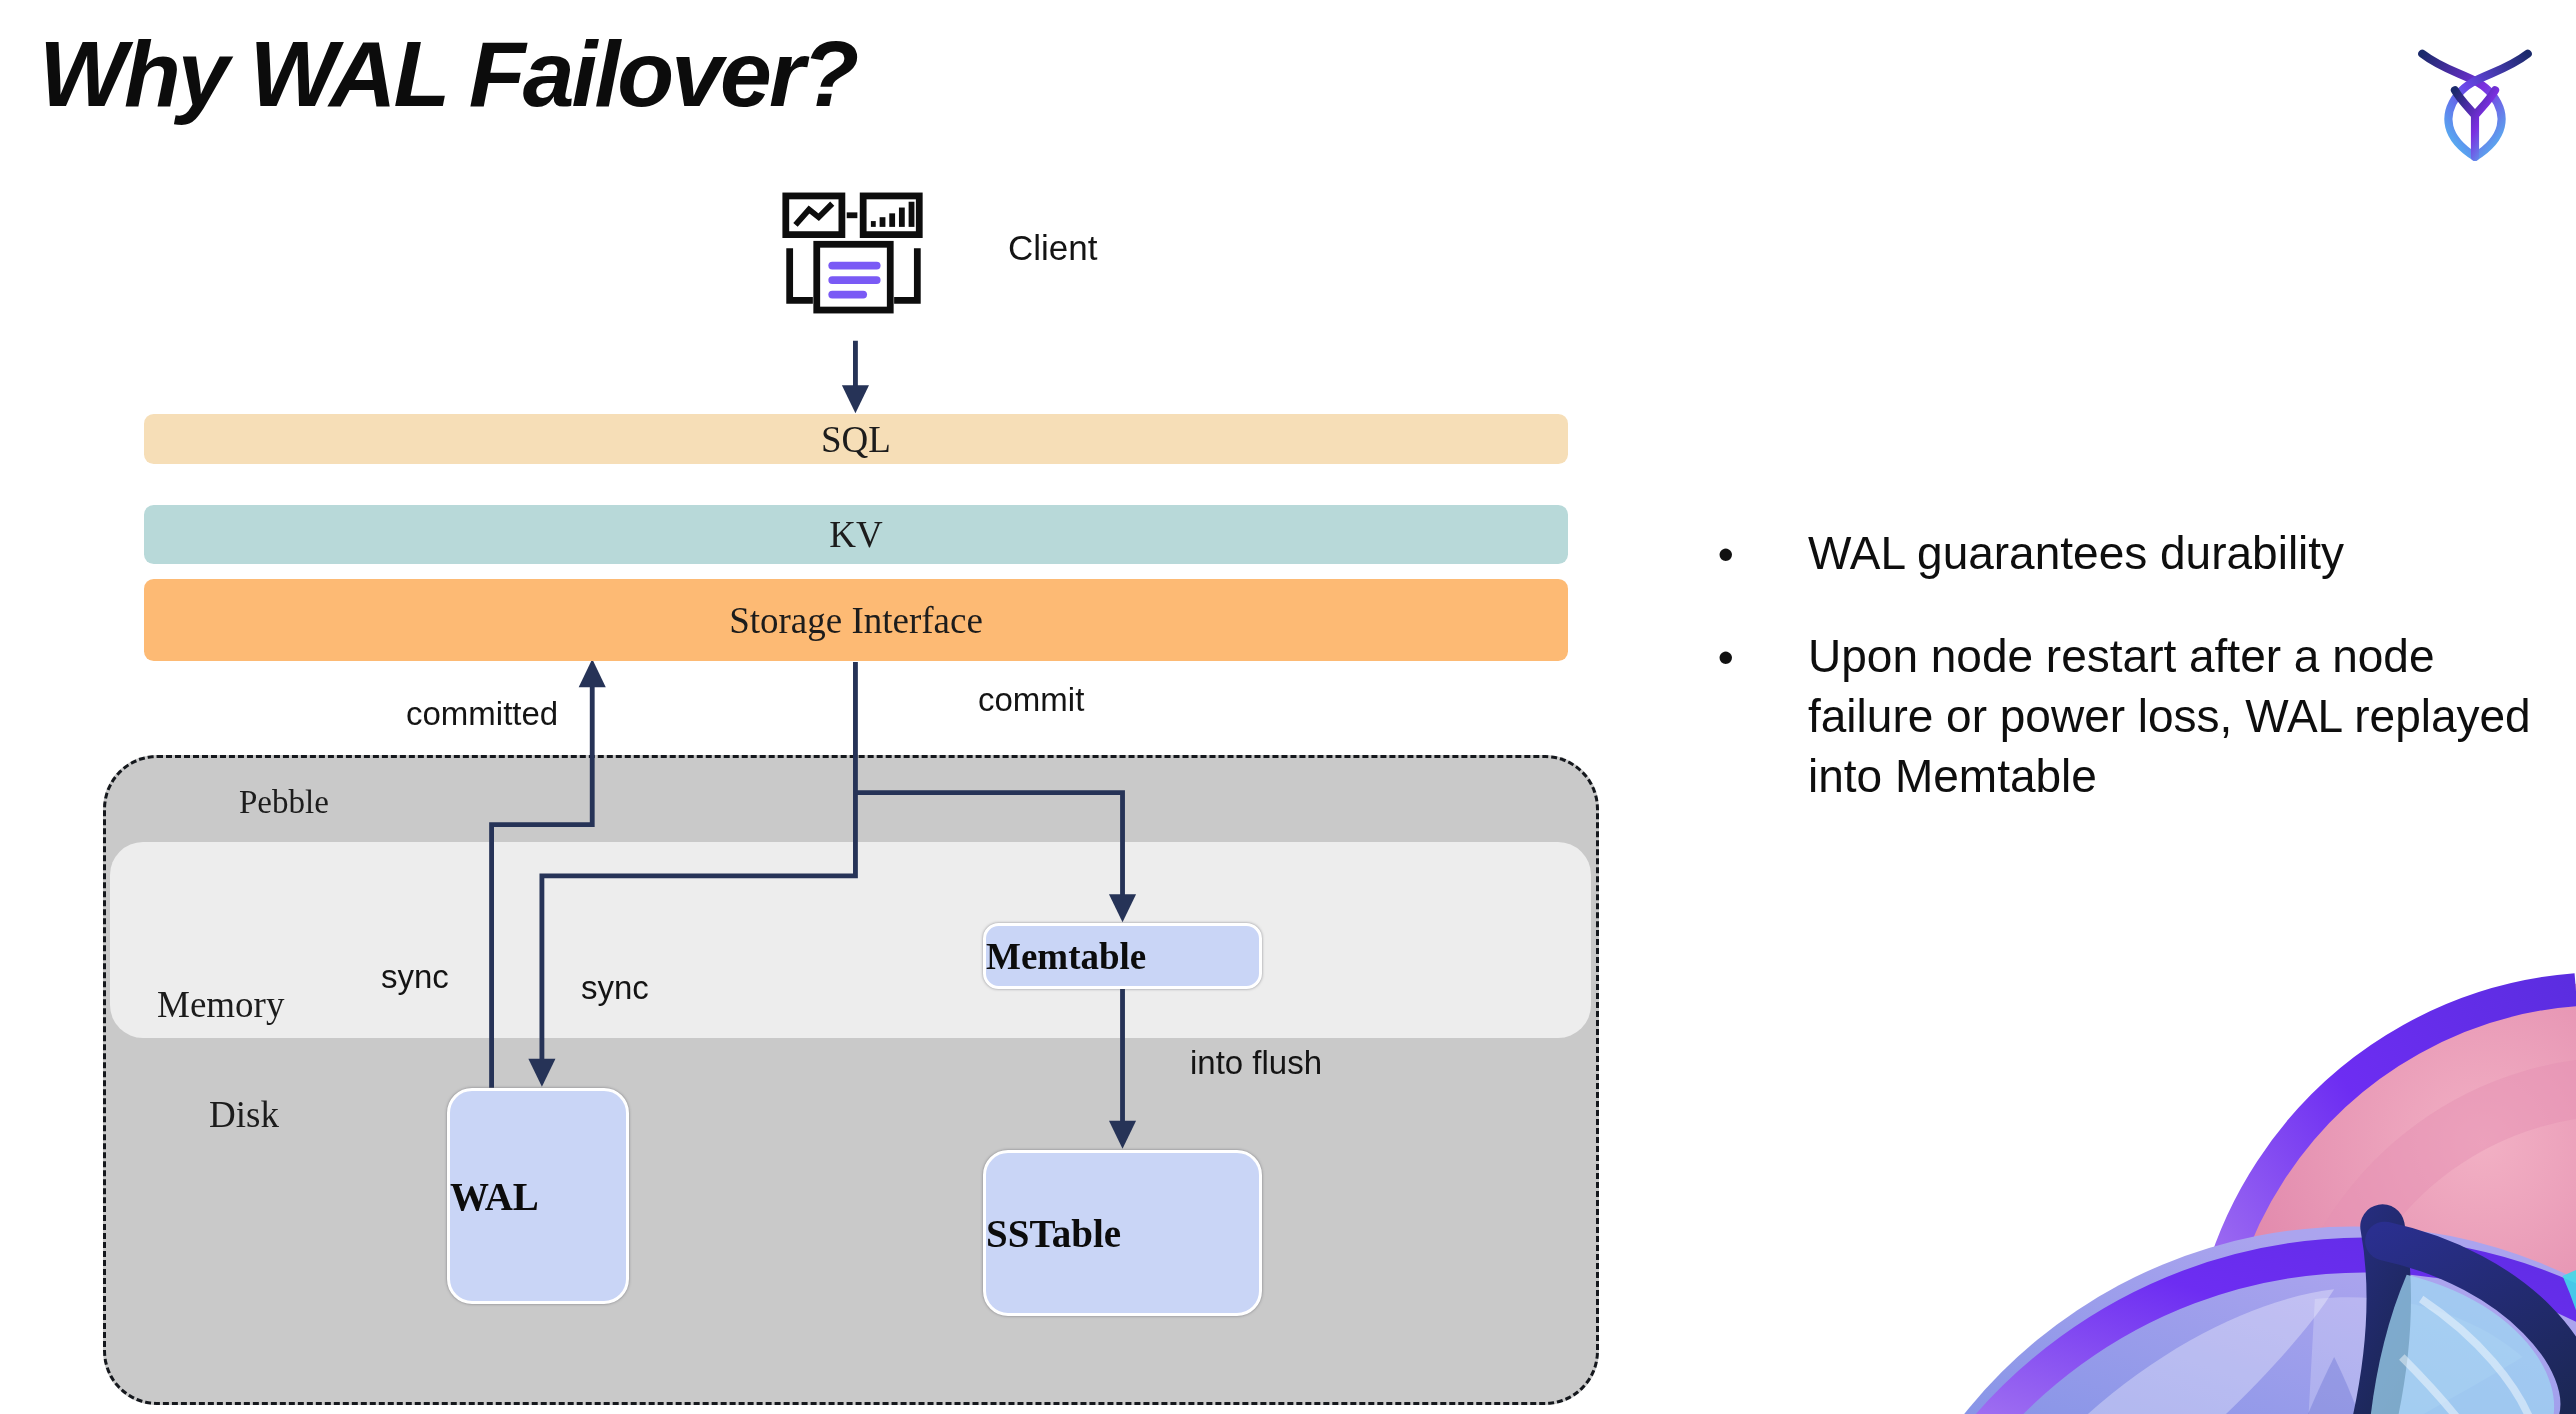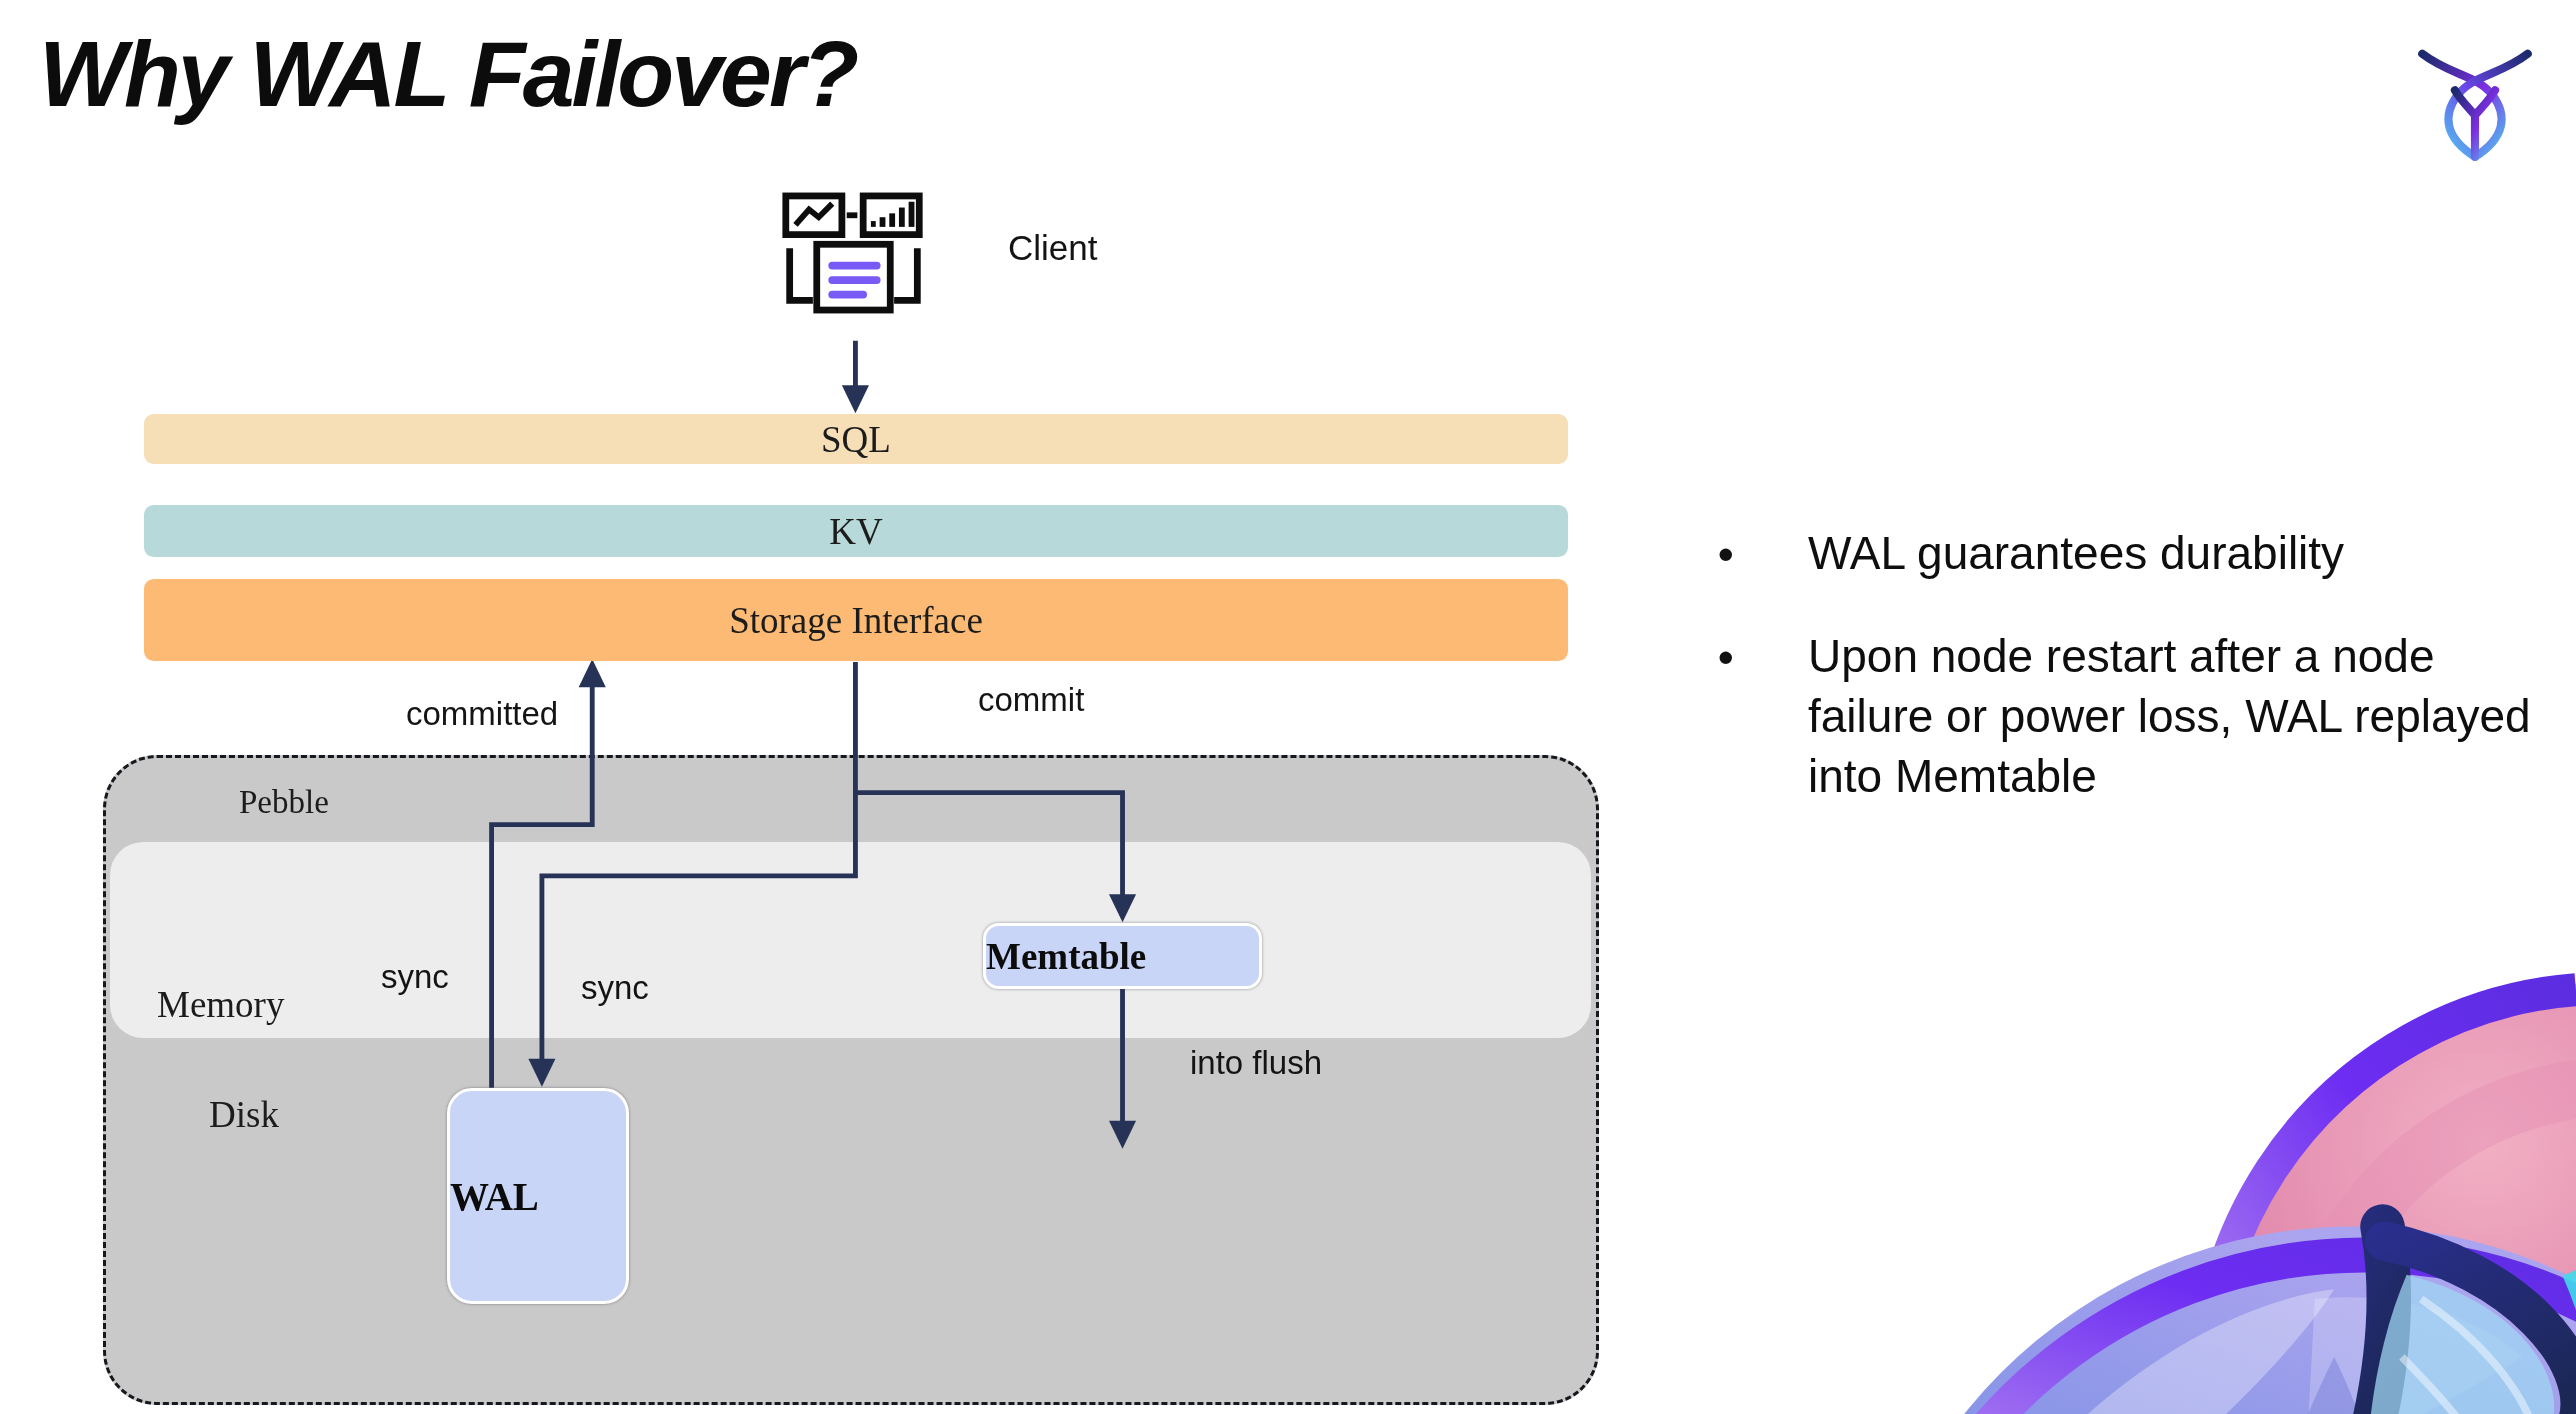--- a/index.html
+++ b/index.html
@@ -8,21 +8,21 @@
   .abs{position:absolute;}
 
   
   #title{left:39px;top:21px;font-size:93px;font-weight:900;letter-spacing:-2.9px;color:#0c0c0c;
          font-family:"Liberation Sans",sans-serif;font-style:italic;}
 
   
   .layer-bar{left:144px;width:1424px;border-radius:9.7px;display:flex;align-items:center;justify-content:center;
              font-family:"Liberation Serif",serif;font-size:37px;color:#1c1c1c;}
   #bar-sql{top:414px;height:50px;}
-  #bar-kv{top:505px;height:52px;}
+  #bar-kv{top:505px;height:59px;}
   #bar-storage{top:579px;height:82px;}
 
   
   #pebble-box{left:103px;top:755px;width:1496px;height:650px;background:#c9c9c9;
               border:3.9px dashed #15181d;border-radius:54px;box-sizing:border-box;}
   #memory-band{left:110px;top:842px;width:1481px;height:196px;background:#ededed;border-radius:33px;}
   .region-label{font-family:"Liberation Serif",serif;font-size:37px;color:#1c1c1c;}
   #lbl-pebble{left:239px;top:784px;font-size:33px;}
   #lbl-memory{left:157px;top:983px;}
   #lbl-disk{left:209px;top:1093px;}
@@ -143,20 +143,23 @@
   <div id="lbl-commit" class="abs edge-label">commit</div>
   <div id="lbl-sync1" class="abs edge-label">sync</div>
   <div id="lbl-sync2" class="abs edge-label">sync</div>
   <div id="lbl-async" class="abs edge-label">into flush</div>
 
   <div id="box-wal" class="abs node-box">
     <span>WAL</span>
   </div>
   <div id="box-memtable" class="abs node-box">
     <span>Memtable</span>
+  </div>
+  <div id="box-sstable" class="abs node-box">
+    <span>SSTable</span>
   </div>
 
   <div id="bullets" class="abs">
     <div class="bullet-row">
       <span class="bullet-dot">●</span>
       <div class="bullet-text">WAL guarantees durability</div>
     </div>
     <div class="bullet-row">
       <span class="bullet-dot">●</span>
       <div class="bullet-text">Upon node restart after a node failure or power loss, WAL replayed into Memtable</div>

